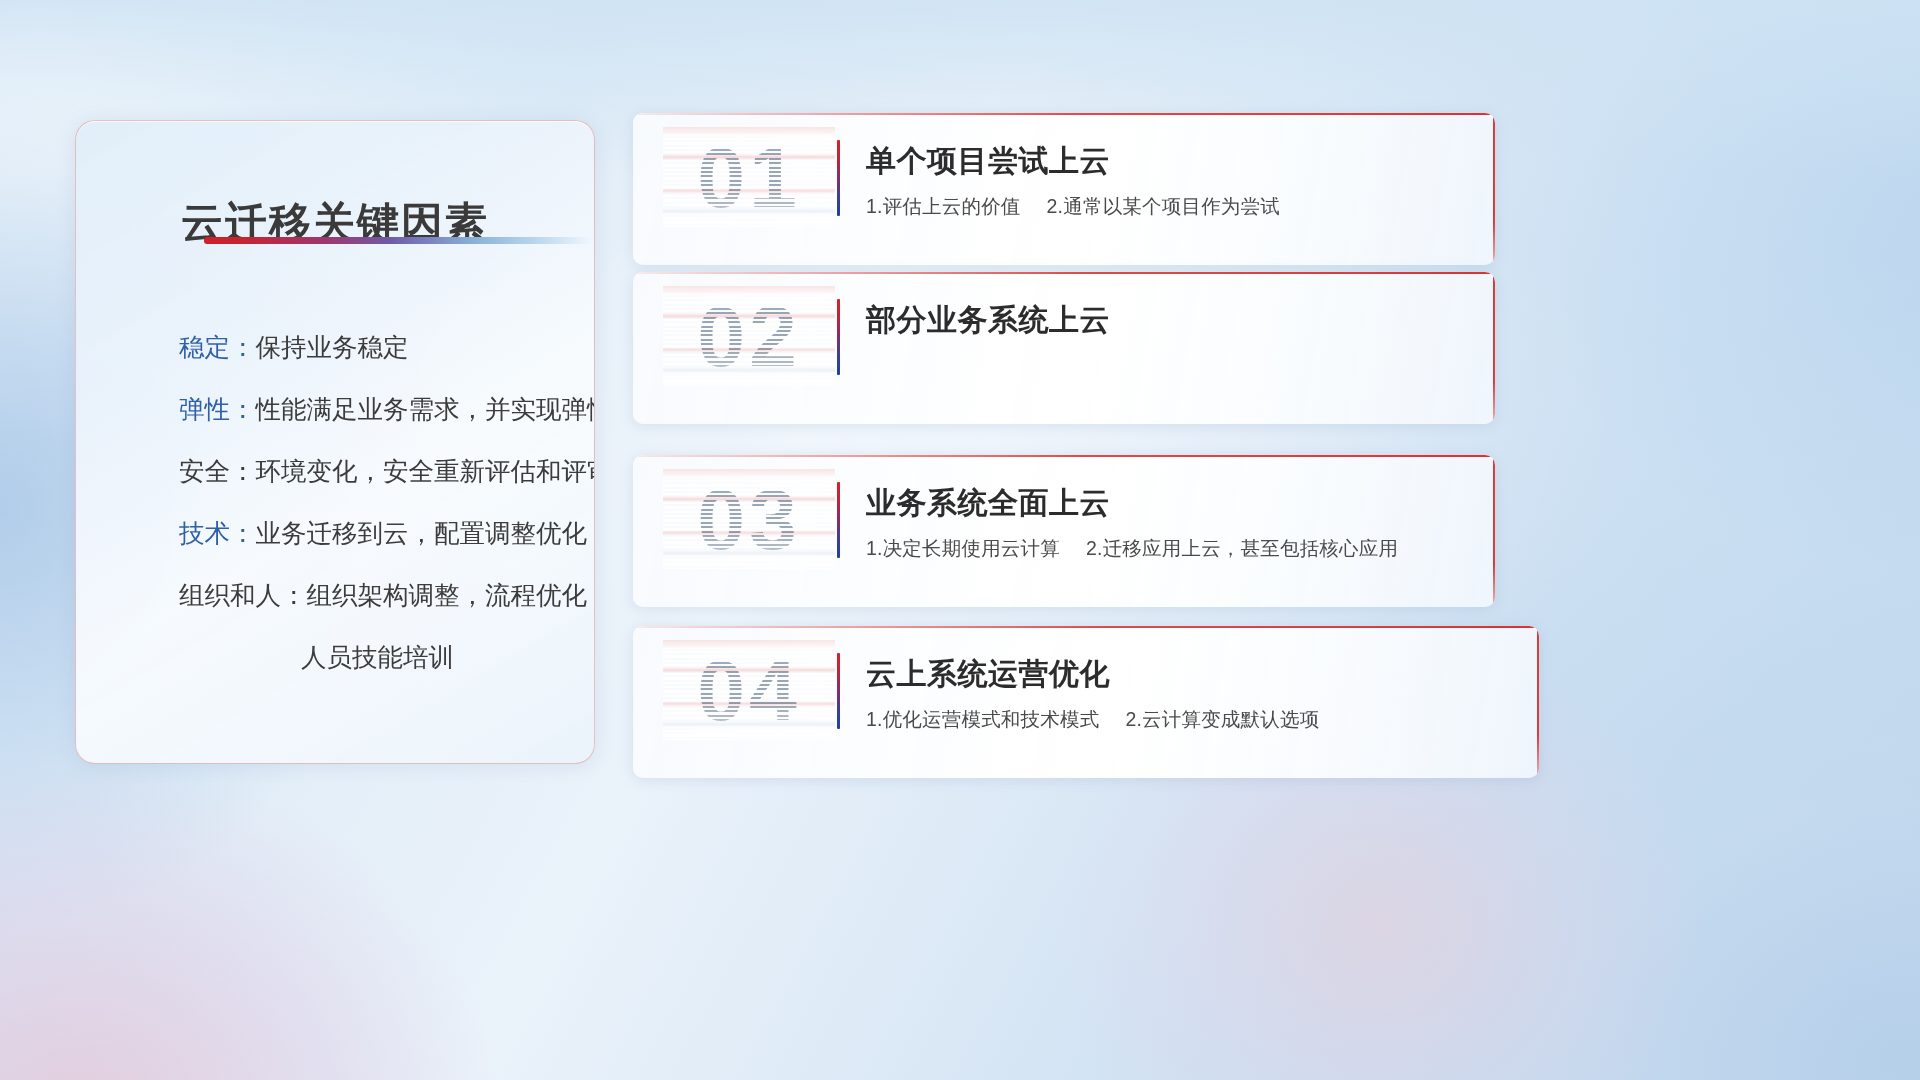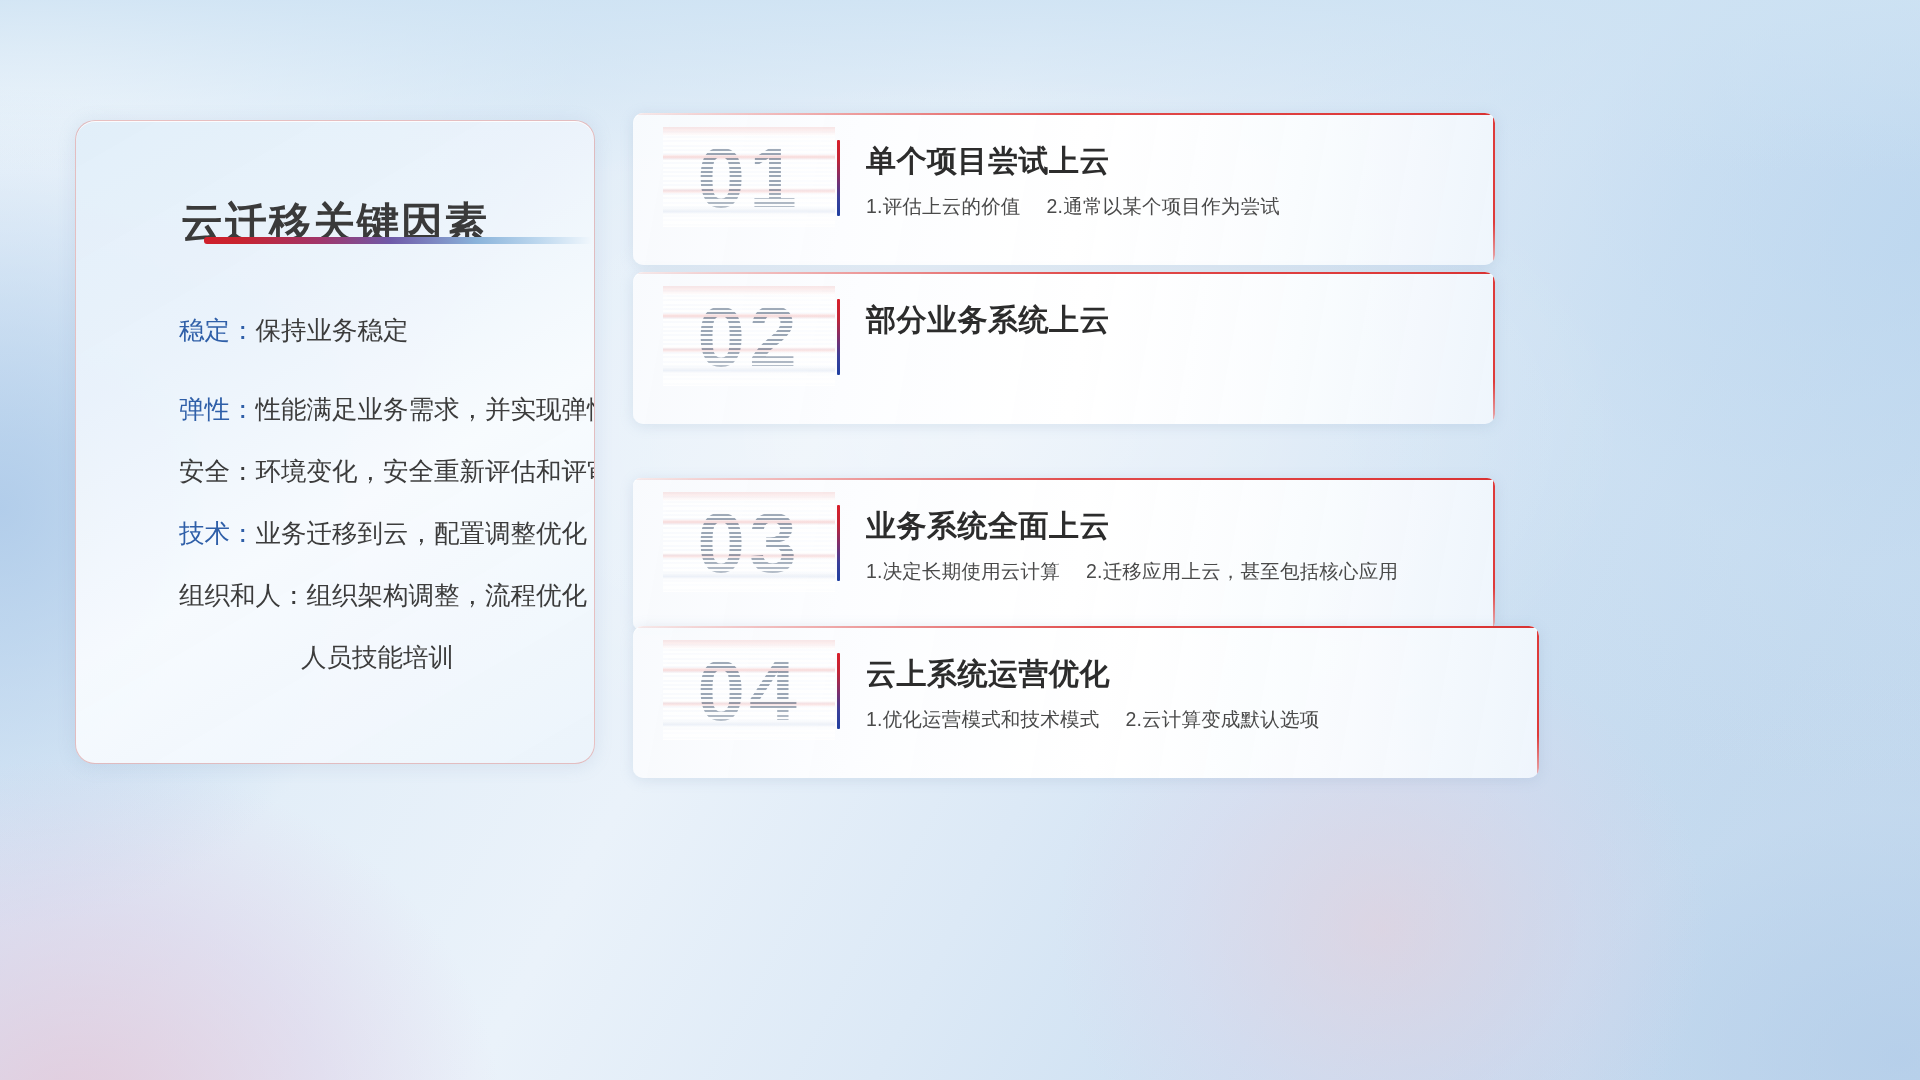--- a/index.html
+++ b/index.html
@@ -78,21 +78,21 @@
     background:linear-gradient(90deg,#cf1f2b 0%,#c8232f 9%,#a0366b 30%,
        #6f5aa8 48%,#8ab3da 70%,#bcd7ee 86%,rgba(205,224,240,0) 100%);
   }
   .kvRow{
     position:absolute;left:103px;right:18px;
     font-size:25.5px;line-height:34px;color:#3c3c3c;white-space:nowrap;
   }
   .kvRow .k{font-weight:400;}
   .k.blue{color:#2f5fa8;}
   .k.grey{color:#3c3c3c;}
-  #r0{top:192px;} #r1{top:271px;} #r2{top:333px;}
+  #r0{top:209px;} #r1{top:271px;} #r2{top:333px;}
   #r3{top:395px;} #r4{top:457px;} #r5{top:519px;text-align:center;}
 
   
   .card{
     position:absolute;left:633px;width:862px;height:152px;
     border-radius:10px;
     background:linear-gradient(100deg,
         rgba(248,250,253,.97) 0%,
         rgba(252,253,255,.98) 26%,
         rgba(255,255,255,.99) 52%,
@@ -104,21 +104,21 @@
   }
   .card::before{
     content:"";position:absolute;left:0;right:0;top:0;height:1.6px;
     background:linear-gradient(90deg, rgba(228,180,180,.25) 0%,
        rgba(230,120,120,.55) 18%, #e04a4a 52%, #de3a3a 86%, #d83232 100%);
   }
   .card::after{
     content:"";position:absolute;right:0;top:0;bottom:0;width:1.6px;
     background:linear-gradient(180deg,#de3a3a 0%, #de3a3a 72%, rgba(222,58,58,.35) 100%);
   }
-  #c0{top:113px;} #c1{top:272px;} #c2{top:478px;border-radius:8px;} #c3{top:626px;padding-left:44px;}
+  #c0{top:113px;} #c1{top:272px;} #c2{top:455px;} #c3{top:626px;padding-left:44px;}
 
   .num{
     position:absolute;left:30px;top:14px;width:172px;height:100px;
     pointer-events:none;
   }
   .num .glyph{
     position:absolute;inset:0;
     display:flex;align-items:center;justify-content:center;
     font-size:86px;font-weight:700;letter-spacing:4px;
     color:#9aa6b5;

